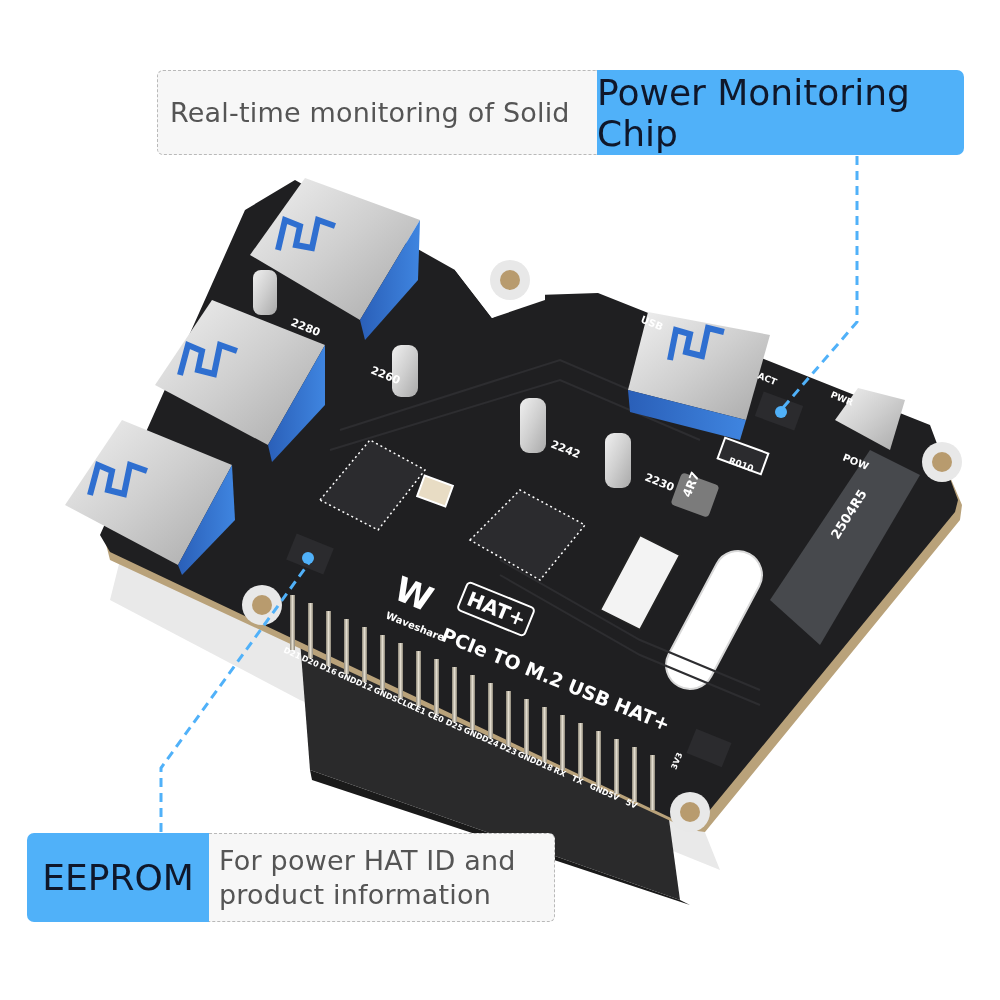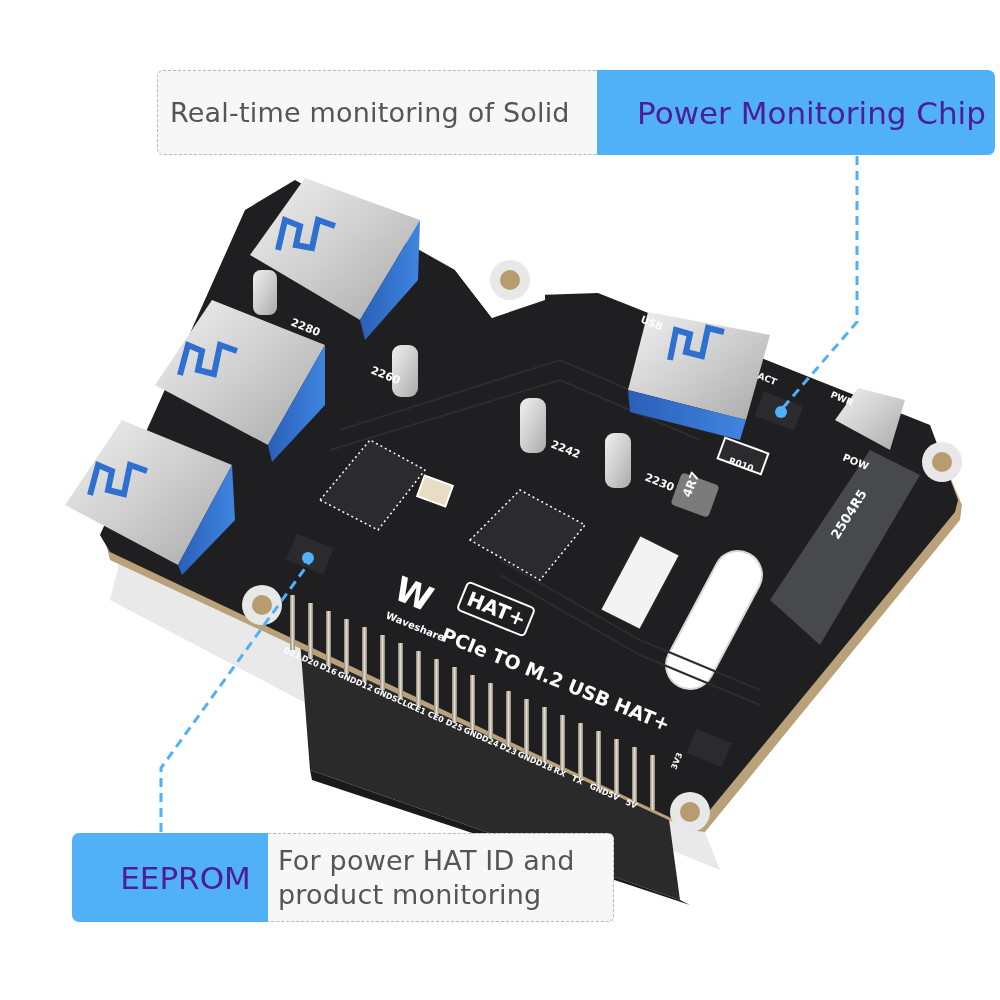--- a/index.html
+++ b/index.html
@@ -1,26 +1,26 @@
 <!DOCTYPE html>
 <html><head>
 <meta charset="utf-8">
 <style>
   html,body{margin:0;padding:0;background:#ffffff;}
   body{width:1000px;height:1000px;position:relative;overflow:hidden;font-family:"DejaVu Sans","Liberation Sans",sans-serif;}
   .stage{position:absolute;left:0;top:0;width:1000px;height:1000px;}
   .board-svg{position:absolute;left:0;top:0;width:1000px;height:1000px;}
   .callout{position:absolute;display:flex;align-items:stretch;}
   .callout .desc{background:#f7f7f7;border:1.5px dashed #b9b9b9;color:#555555;font-size:27px;line-height:34px;display:flex;align-items:center;letter-spacing:0.2px;}
-  .callout .tag{background:#50b1f9;color:#4c1d95;font-size:31px;display:flex;align-items:center;justify-content:center;padding-left:31px;}
+  .callout .tag{background:#50b1f9;color:#0f172a;font-size:36px;display:flex;align-items:center;justify-content:center;}
   #callout-top{left:157px;top:70px;height:85px;}
   #callout-top .desc{width:440px;padding:0 0 0 12px;border-right:none;border-radius:6px 0 0 6px;box-sizing:border-box;}
   #callout-top .tag{width:367px;border-radius:0 7px 7px 0;}
   #callout-bottom{left:27px;top:833px;height:89px;}
-  #callout-bottom .tag{width:165px;border-radius:7px 0 0 7px;margin-left:45px;}
+  #callout-bottom .tag{width:182px;border-radius:7px 0 0 7px;}
   #callout-bottom .desc{width:346px;padding:0 0 0 10px;border-left:none;border-radius:0 6px 6px 0;box-sizing:border-box;}
   .silk{font-family:"DejaVu Sans",sans-serif;font-weight:bold;fill:#ffffff;}
 </style>
 </head>
 <body>
 
 <div class="stage">
 
   <svg class="board-svg" viewBox="0 0 1000 1000">
     <defs>
@@ -195,18 +195,18 @@
       </div>
     </div>
     <div class="tag">Power Monitoring Chip</div>
   </div>
 
   <div class="callout" id="callout-bottom">
     <div class="tag">EEPROM</div>
     <div class="desc">
       <div>
         <div>For power HAT ID and</div>
-        <div>product monitoring</div>
+        <div>product information</div>
       </div>
     </div>
   </div>
 
 </div>
 
 </body></html>

